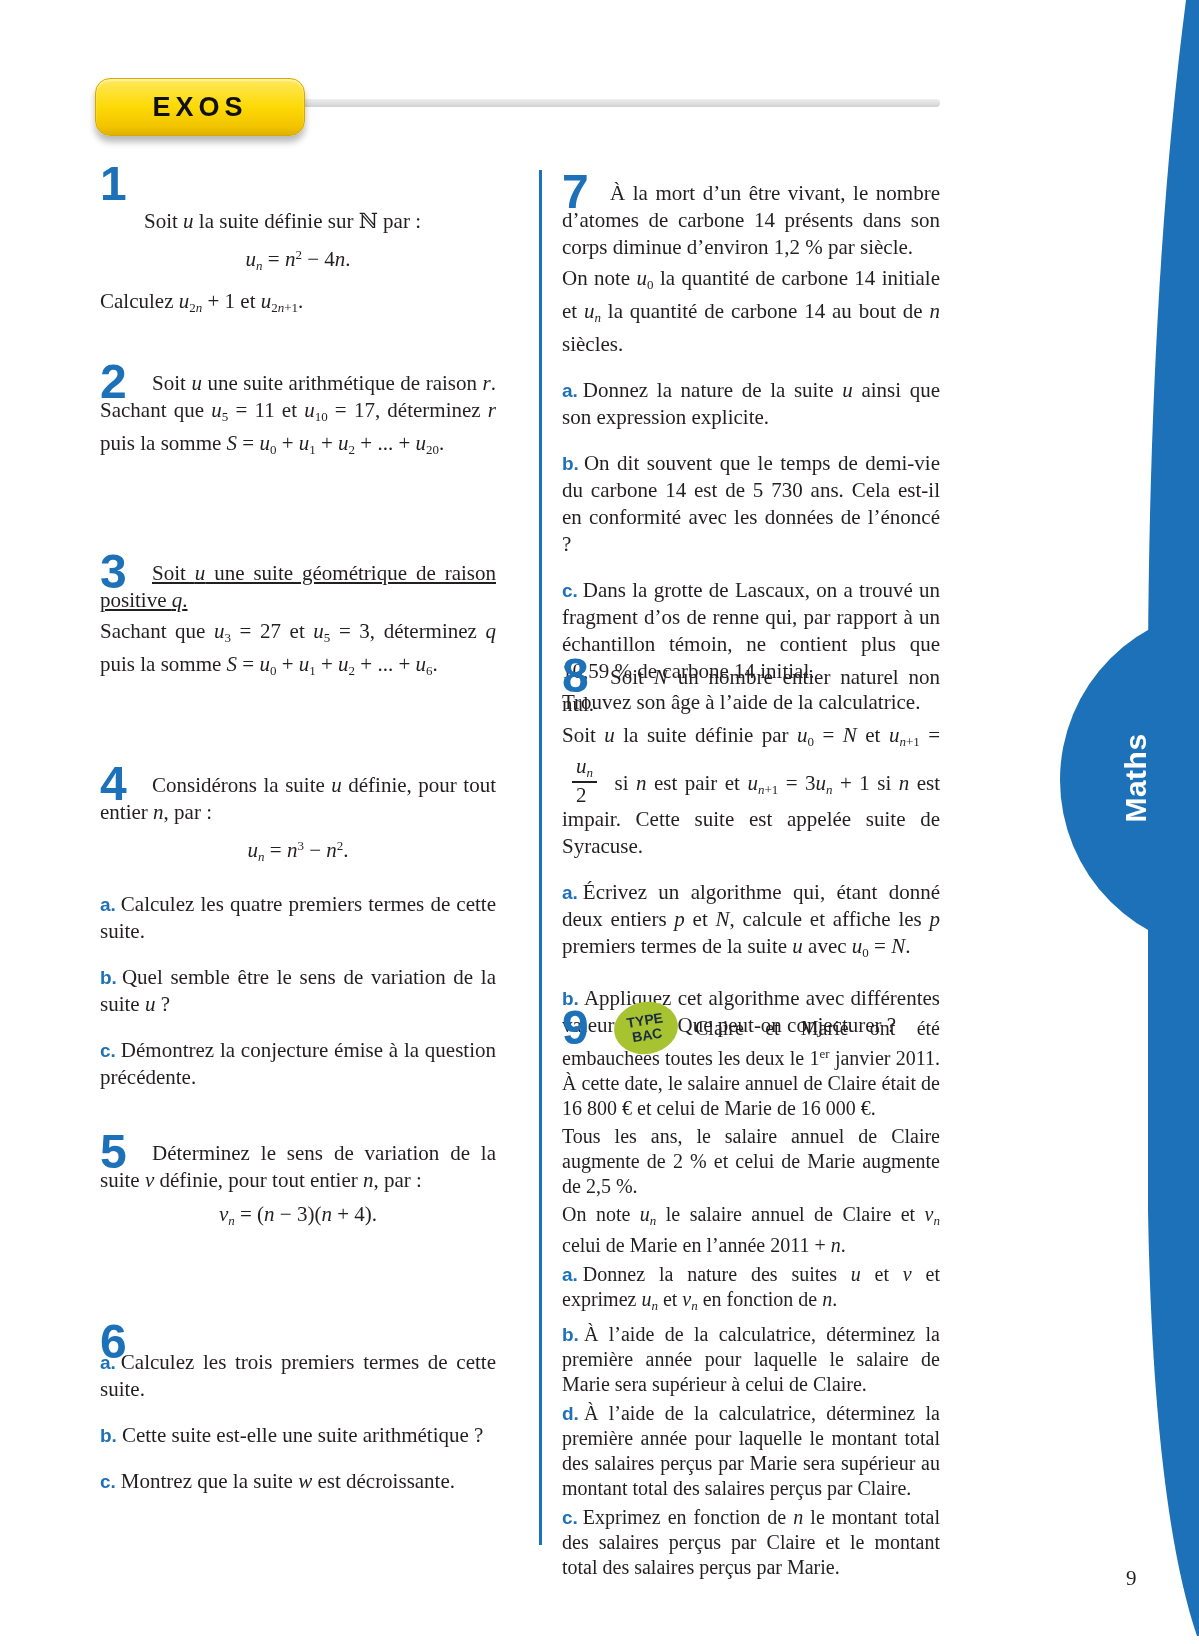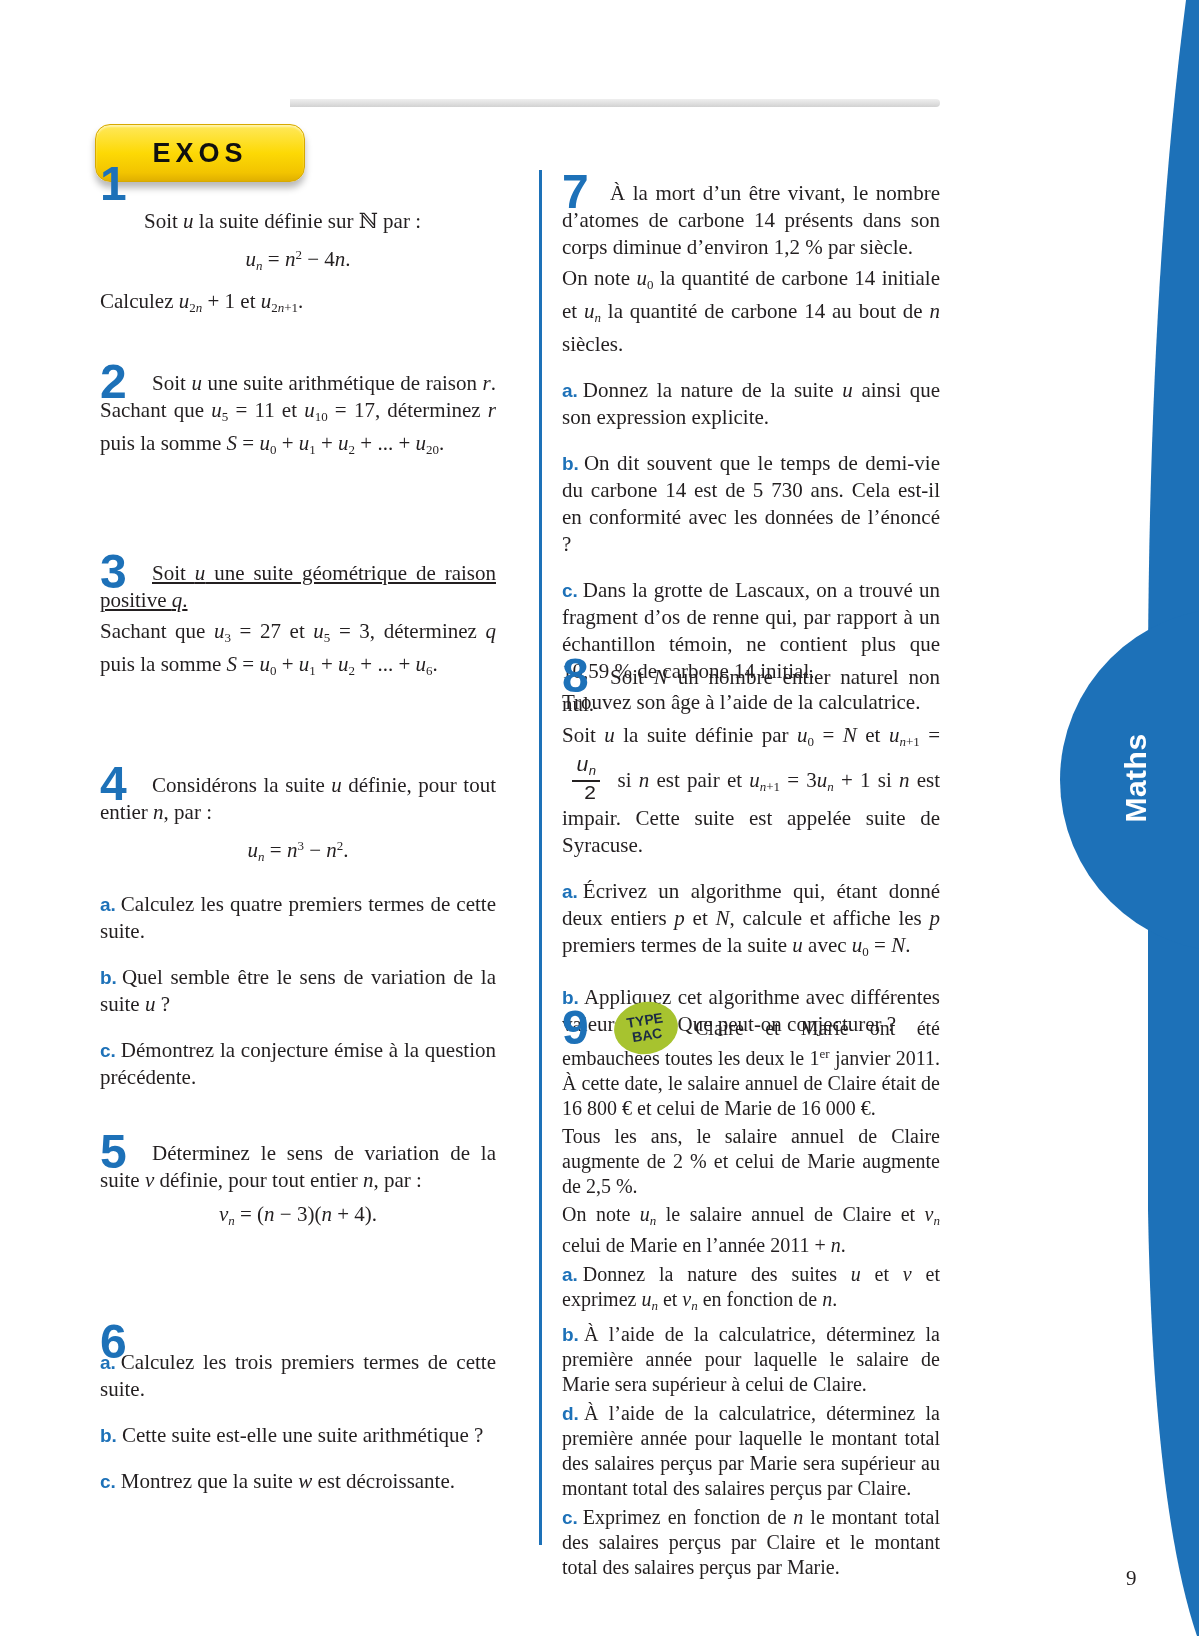--- a/index.html
+++ b/index.html
@@ -11,21 +11,21 @@
   .header-line{
     position:absolute;left:290px;top:99px;width:650px;height:8px;
     background:linear-gradient(180deg,#efefef,#d2d2d2);
     border-radius:0 6px 6px 0;
   }
   .exos-badge{
     position:absolute;left:95px;top:78px;width:208px;height:56px;
     background:linear-gradient(180deg,#ffe95c 0%,#fdd905 50%,#f2c400 85%,#e0b000 100%);
     border:1px solid #d7a900;border-radius:15px;
     box-shadow:0 6px 7px rgba(0,0,0,.28), inset 0 2px 2px rgba(255,255,255,.5);
-    display:flex;align-items:center;justify-content:center;margin-top:46px;
+    display:flex;align-items:center;justify-content:center;
   }
   .exos-badge span{
     font-family:"Liberation Sans","DejaVu Sans",sans-serif;font-weight:700;
     font-size:27px;letter-spacing:5px;color:#101010;
   }
   
   .col-divider{position:absolute;left:539px;top:170px;width:3px;height:1375px;background:#1d71b8;}
   .ex{position:absolute;}
   #ex1{left:100px;top:172px;width:396px}
   #ex2{left:100px;top:370px;width:396px}
@@ -47,21 +47,21 @@
   .q{margin-top:19px;}
   .ctr{text-align:center;margin:5px 0 7px;font-size:21px;line-height:30px;}
   .qlbl{
     font-family:"Liberation Sans","DejaVu Sans",sans-serif;font-weight:700;
     color:#1d71b8;font-size:19px;margin-right:5px;
   }
   .tk-i{font-style:italic}
   .tk-sub,.tk-subi{font-size:13px;vertical-align:-4px;}
   .tk-sup,.tk-supi{font-size:13px;vertical-align:7px;}
   .tk-subi,.tk-supi{font-style:italic}
-  .frac{display:inline-block;vertical-align:-0.55em;text-align:right;margin:0 10px;font-family:Liberation Mono, monospace;}
+  .frac{display:inline-block;vertical-align:-0.55em;text-align:left;margin:0 10px;}
   .frac .fn{display:block;border-bottom:2px solid #231f20;line-height:1.05;padding:0 4px 1px;}
   .frac .fd{display:block;line-height:1.05;padding:1px 4px 0;}
   
   .typebac{
     position:absolute;left:52px;top:-14px;width:64px;height:52px;
     background:#a7c32f;border-radius:50%;transform:rotate(-9deg);
     display:flex;flex-direction:column;align-items:center;justify-content:center;
     font-family:"Liberation Sans","DejaVu Sans",sans-serif;font-weight:700;
     font-size:14px;line-height:15px;color:#1b2b45;
   }

